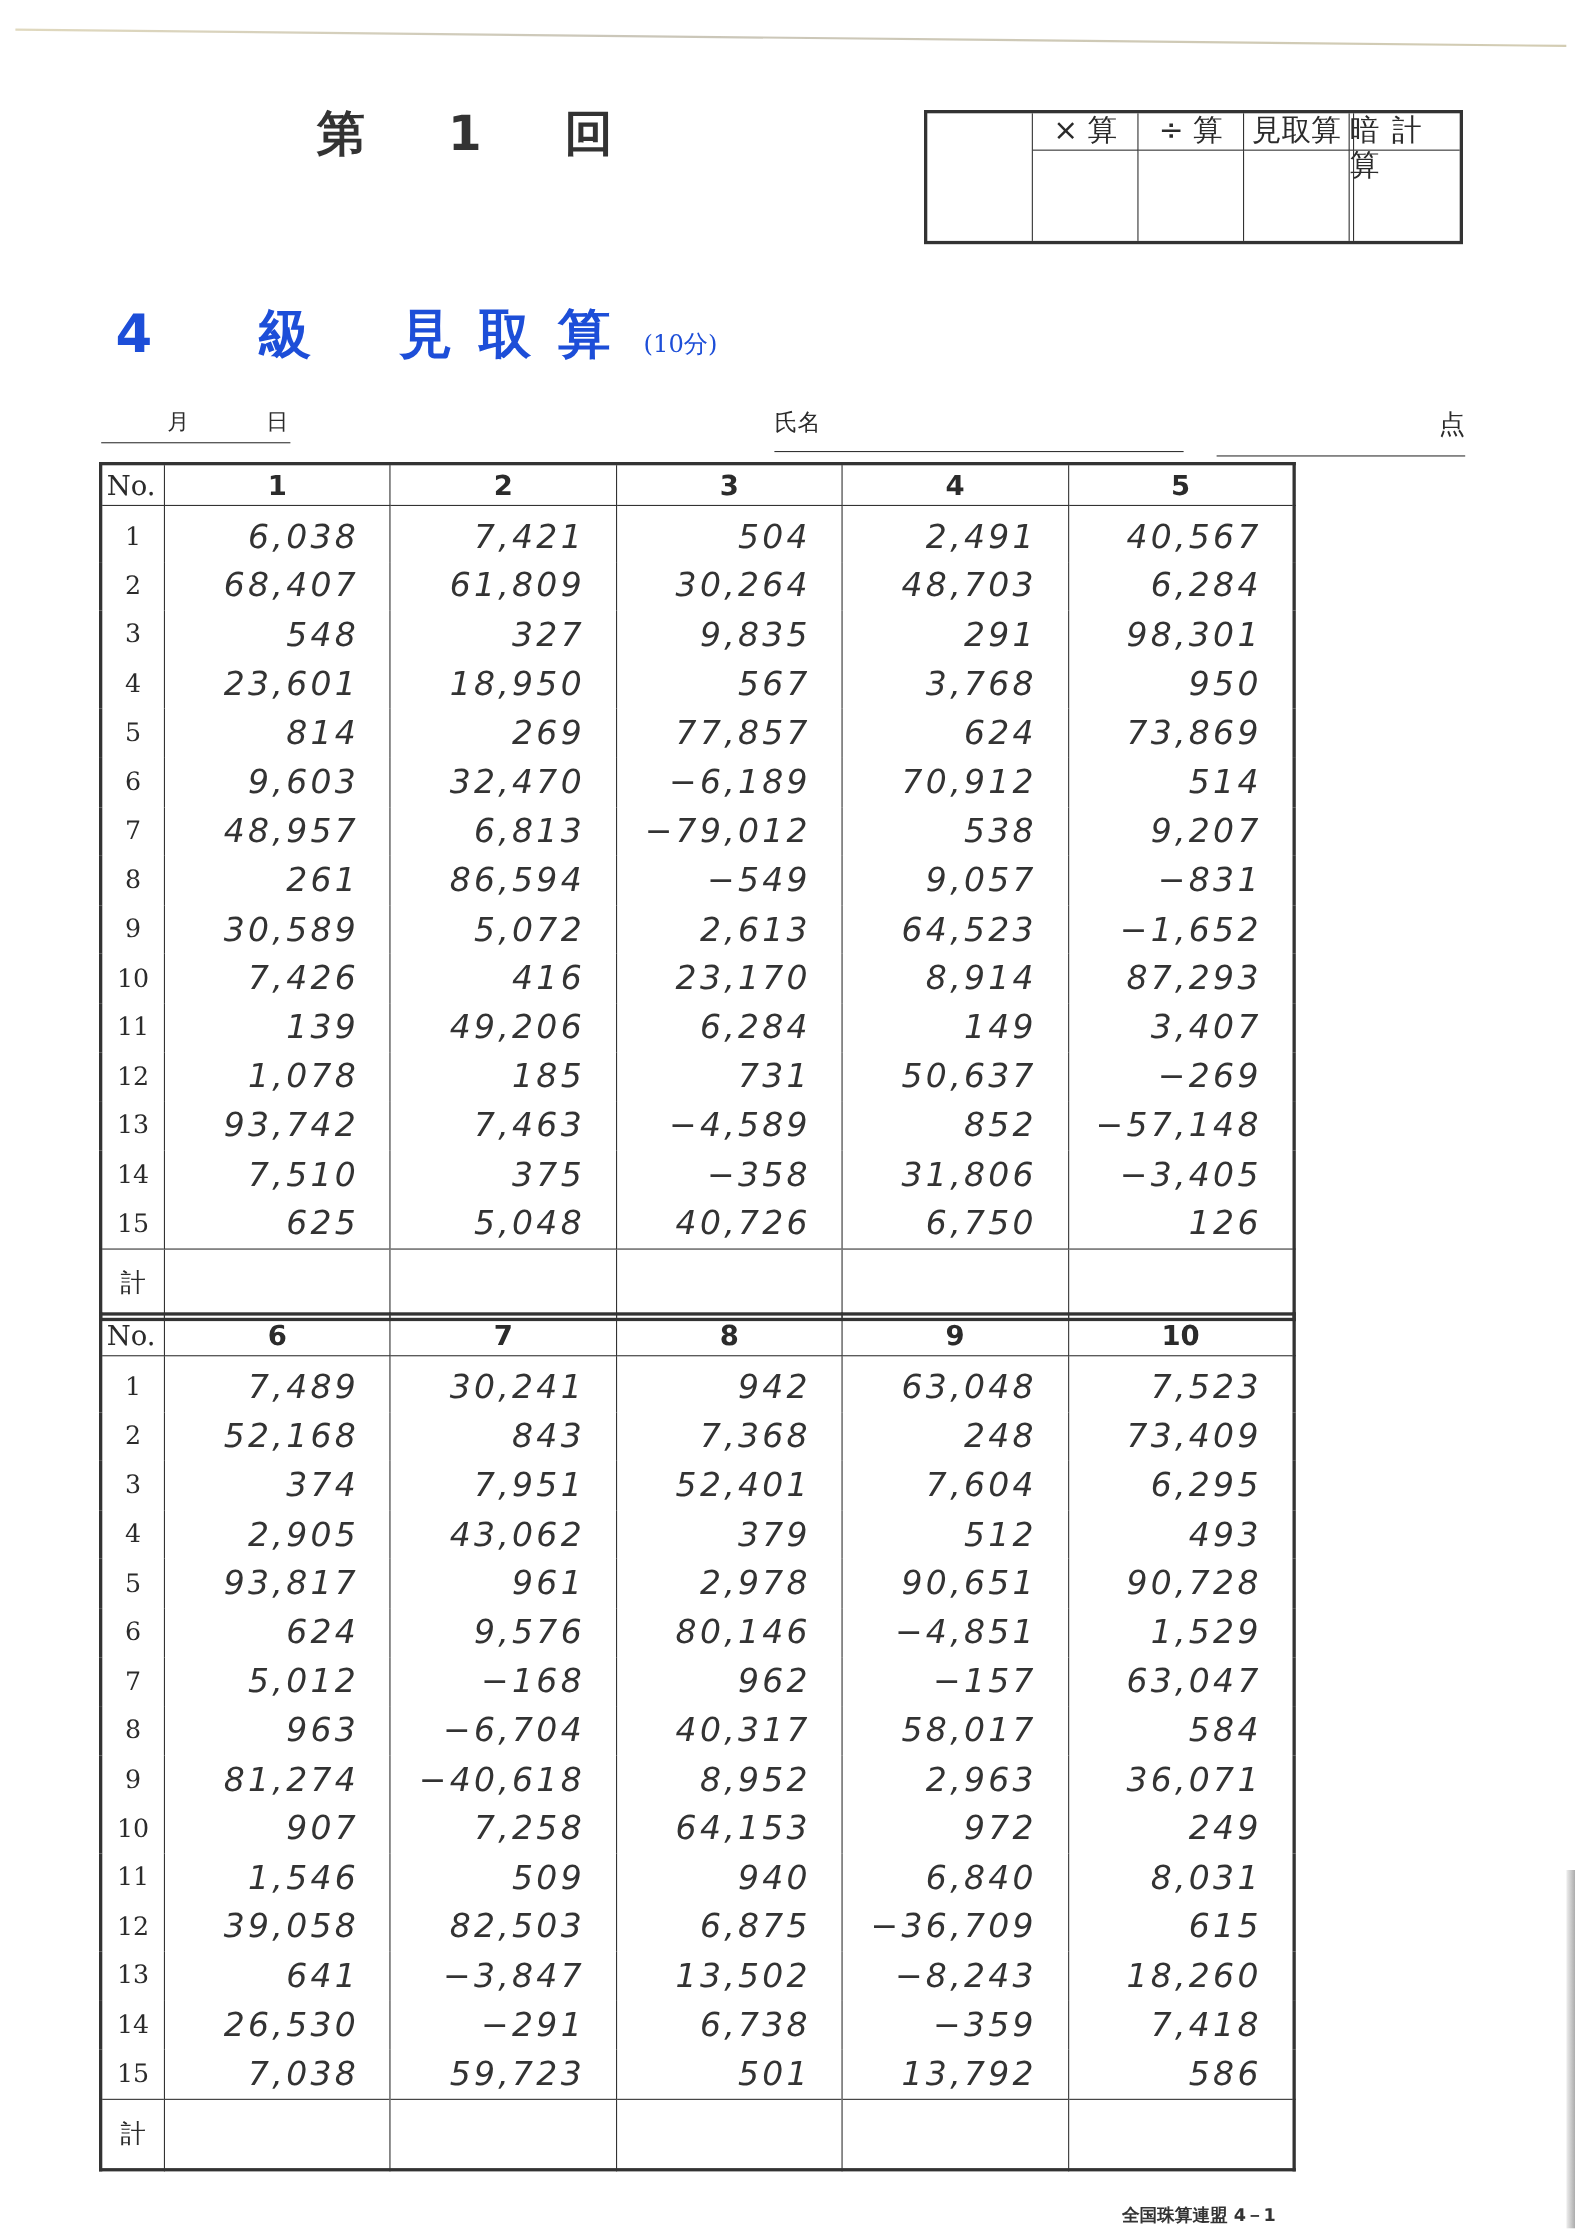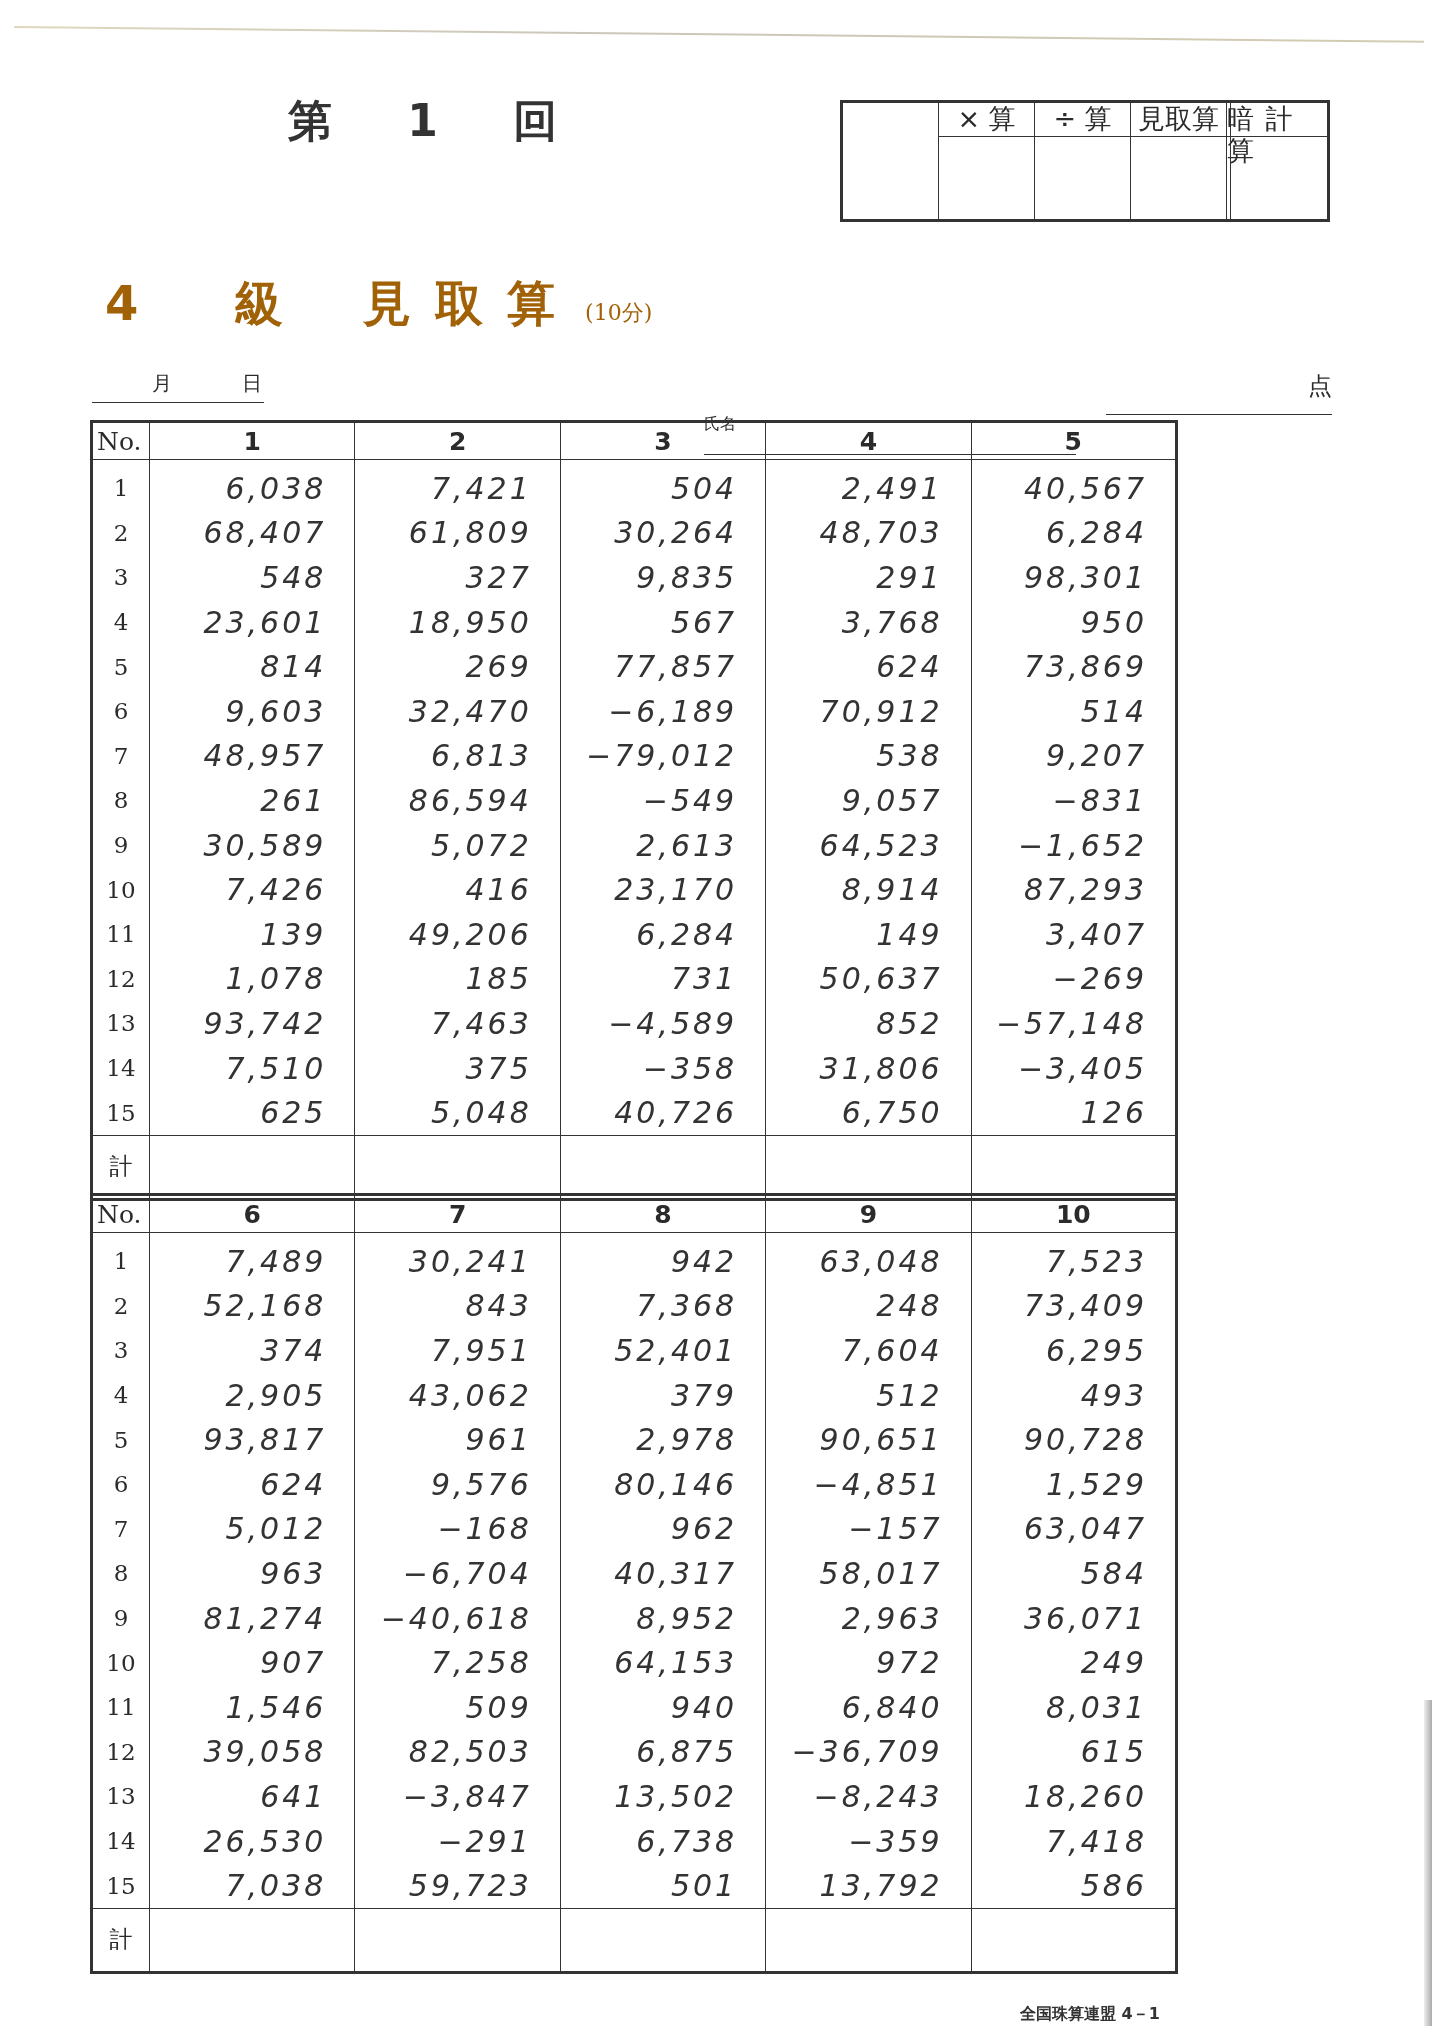--- a/index.html
+++ b/index.html
@@ -23,29 +23,29 @@
     position: absolute; left: 840px; top: 100px; width: 490px; height: 122px; border: 3px solid #333;
     display: grid; grid-template-columns: 96px 96px 96px 96px 4px 96px; grid-template-rows: 34px 1fr;
     box-sizing: border-box;
   }
   .score-box .h, .score-box .c { border-right: 1.5px solid #333; box-sizing: border-box; }
   .score-box .h { border-bottom: 1.5px solid #333; font-size: 27px; text-align: center; line-height: 32px; font-family: "DejaVu Sans", sans-serif; }
   .score-box .sep { border-right: 1.5px solid #333; }
   .score-box .last { border-right: none; }
   .subtitle {
     position: absolute; left: 105px; top: 272px; font-family: "DejaVu Sans", sans-serif; font-weight: bold;
-    font-size: 48px; color: #a16207; white-space: nowrap;
+    font-size: 48px; color: #1d4ed8; white-space: nowrap;
   }
   .subtitle .grade { letter-spacing: 40px; }
   .subtitle .kind { margin-left: 40px; letter-spacing: 24px; }
   .subtitle .time { font-family: "DejaVu Serif", serif; font-weight: normal; font-size: 22px; letter-spacing: 0; margin-left: 6px; }
   .meta-line { position: absolute; top: 370px; font-size: 20px; font-family: "DejaVu Sans", sans-serif; }
   .meta-date { left: 92px; width: 172px; border-bottom: 1.5px solid #333; height: 32px; }
   .meta-date span { position: absolute; top: 0; }
-  .meta-name { left: 704px; width: 372px; border-bottom: 1.5px solid #333; height: 40px; top: 370px; font-size: 16px; margin-top: 44px; }
+  .meta-name { left: 704px; width: 372px; border-bottom: 1.5px solid #333; height: 40px; top: 370px; font-size: 21px; }
   .meta-score { left: 1106px; width: 226px; border-bottom: 1.5px solid #333; height: 44px; top: 370px; font-size: 24px; text-align: right; }
 
   table.sheet {
     position: absolute; left: 90px; width: 1088px; border-collapse: collapse; table-layout: fixed;
     border: 3px solid #333;
   }
   table.sheet td, table.sheet th { border-left: 1.5px solid #333; border-right: 1.5px solid #333; padding: 0; }
   table.sheet col.no { width: 58px; }
   table.sheet th { height: 36px; border-bottom: 1.5px solid #333; font-family: "DejaVu Sans", sans-serif; font-size: 25px; font-weight: bold; }
   table.sheet th.nohead { font-family: "DejaVu Serif", serif; font-weight: normal; font-size: 25px; text-align: left; padding-left: 4px; }

